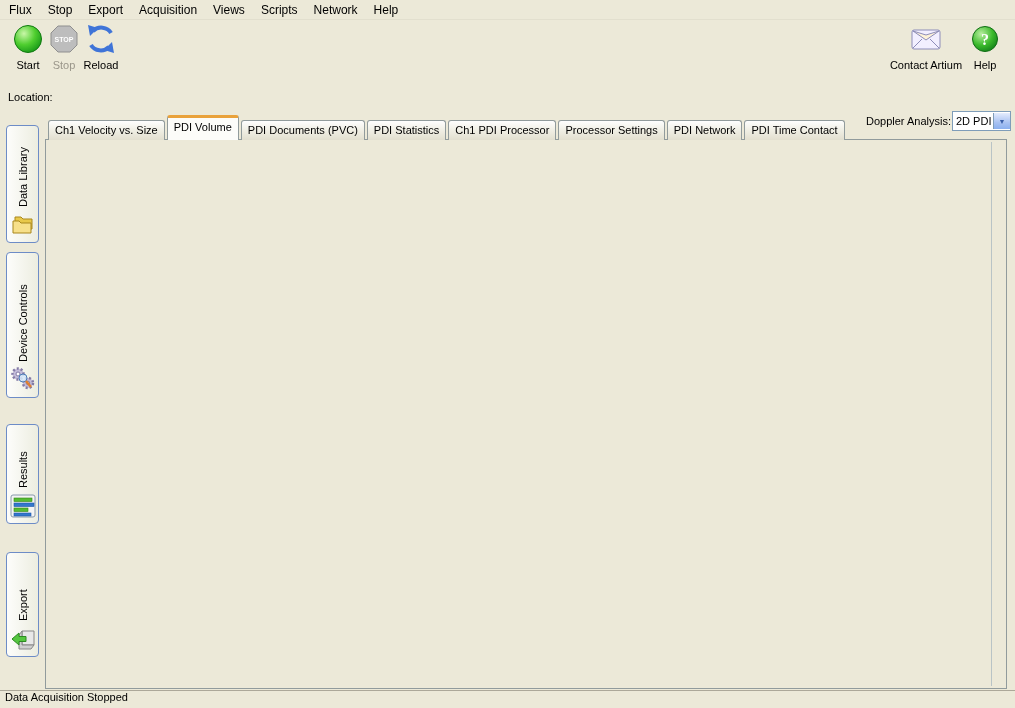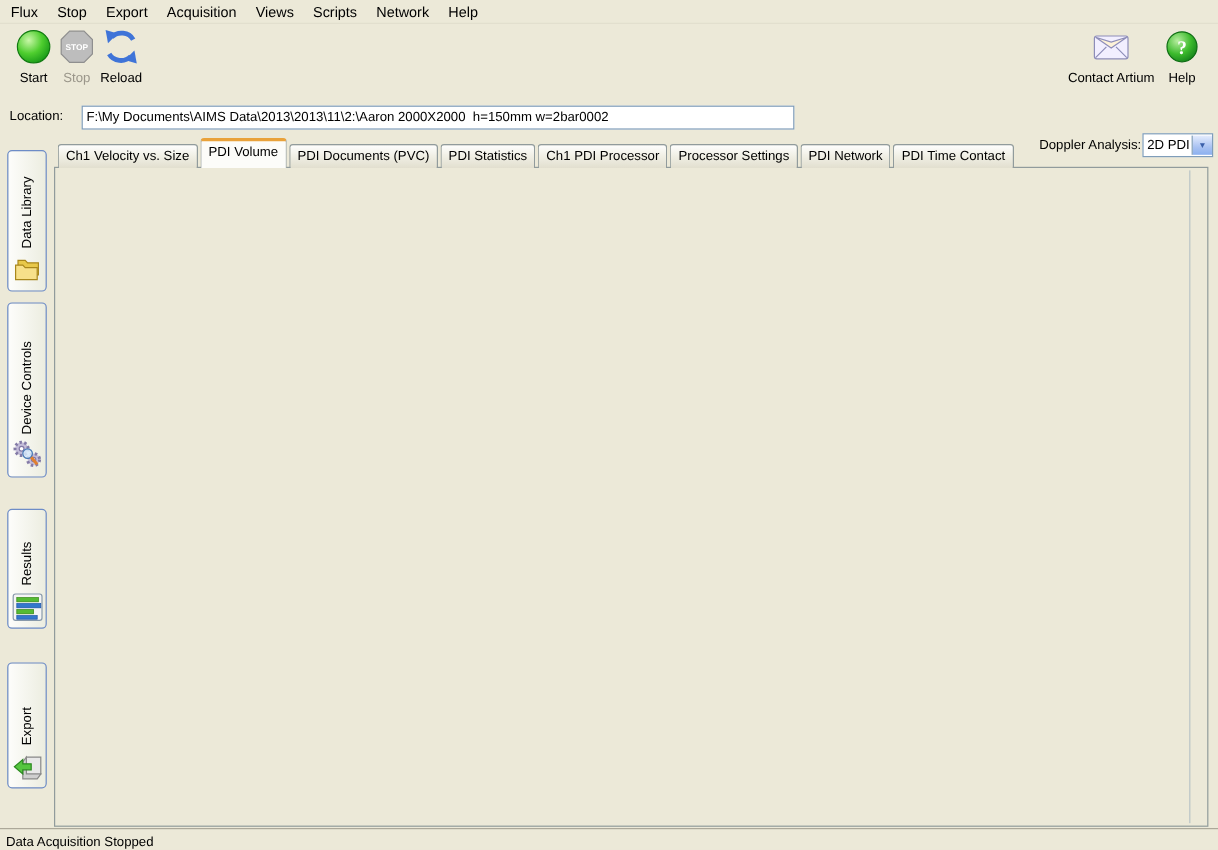--- a/index.html
+++ b/index.html
@@ -85,21 +85,21 @@
   .stat-rows{position:absolute;left:0;right:0;display:flex;flex-direction:column;}
   .group-box-pvc .stat-rows{top:32px;gap:9px;}
   .group-box-nonpvc .stat-rows{top:36px;gap:11px;}
   .stat-row{display:flex;align-items:baseline;padding:0 8px 0 13px;height:16px;}
   .stat-label{flex:1;font-weight:bold;}
   .stat-label sub{font-size:8px;font-weight:bold;position:relative;top:2px;left:0px;}
   .stat-value{width:62px;text-align:right;}
   .stat-unit{width:50px;padding-left:11px;font-weight:bold;}
   
   .status-bar{position:absolute;left:0;bottom:0;width:100%;height:18px;background:#ece9d8;
-    border-top:1px solid #aca899;display:flex;align-items:flex-end;padding-left:5px;box-sizing:border-box;}
+    border-top:1px solid #aca899;display:flex;align-items:flex-start;padding-left:5px;box-sizing:border-box;}
 </style>
 </head>
 <body>
 
 <div class="menu-bar">
     <span class="menu-item">Flux</span>
     <span class="menu-item">Stop</span>
     <span class="menu-item">Export</span>
     <span class="menu-item">Acquisition</span>
     <span class="menu-item">Views</span>
@@ -167,21 +167,20 @@
         <circle cx="15" cy="15" r="12.5" fill="url(#ghelp)" stroke="#0f6d14"></circle>
         <text x="15" y="21" font-size="16" font-weight="bold" fill="#fff" text-anchor="middle" font-family="Liberation Serif,serif">?</text>
       </svg>
     </span>
     <span class="tlabel">Help</span>
   </div>
 </div>
 
 <div class="location-row">
   <span class="location-label">Location:</span>
-  <input class="location-field" readonly="" value="F:\My Documents\AIMS Data\2013\2013\11\2:\Aaron 2000X2000  h=150mm w=2bar0002" style="">
 </div>
 
 <span class="doppler-label">Doppler Analysis:</span>
 <div class="doppler-combo">
   <span class="doppler-value">2D PDI</span>
   <span class="combo-btn">▼</span>
 </div>
 
 <div class="sidebar">
     <div class="side-btn side-btn-0">

